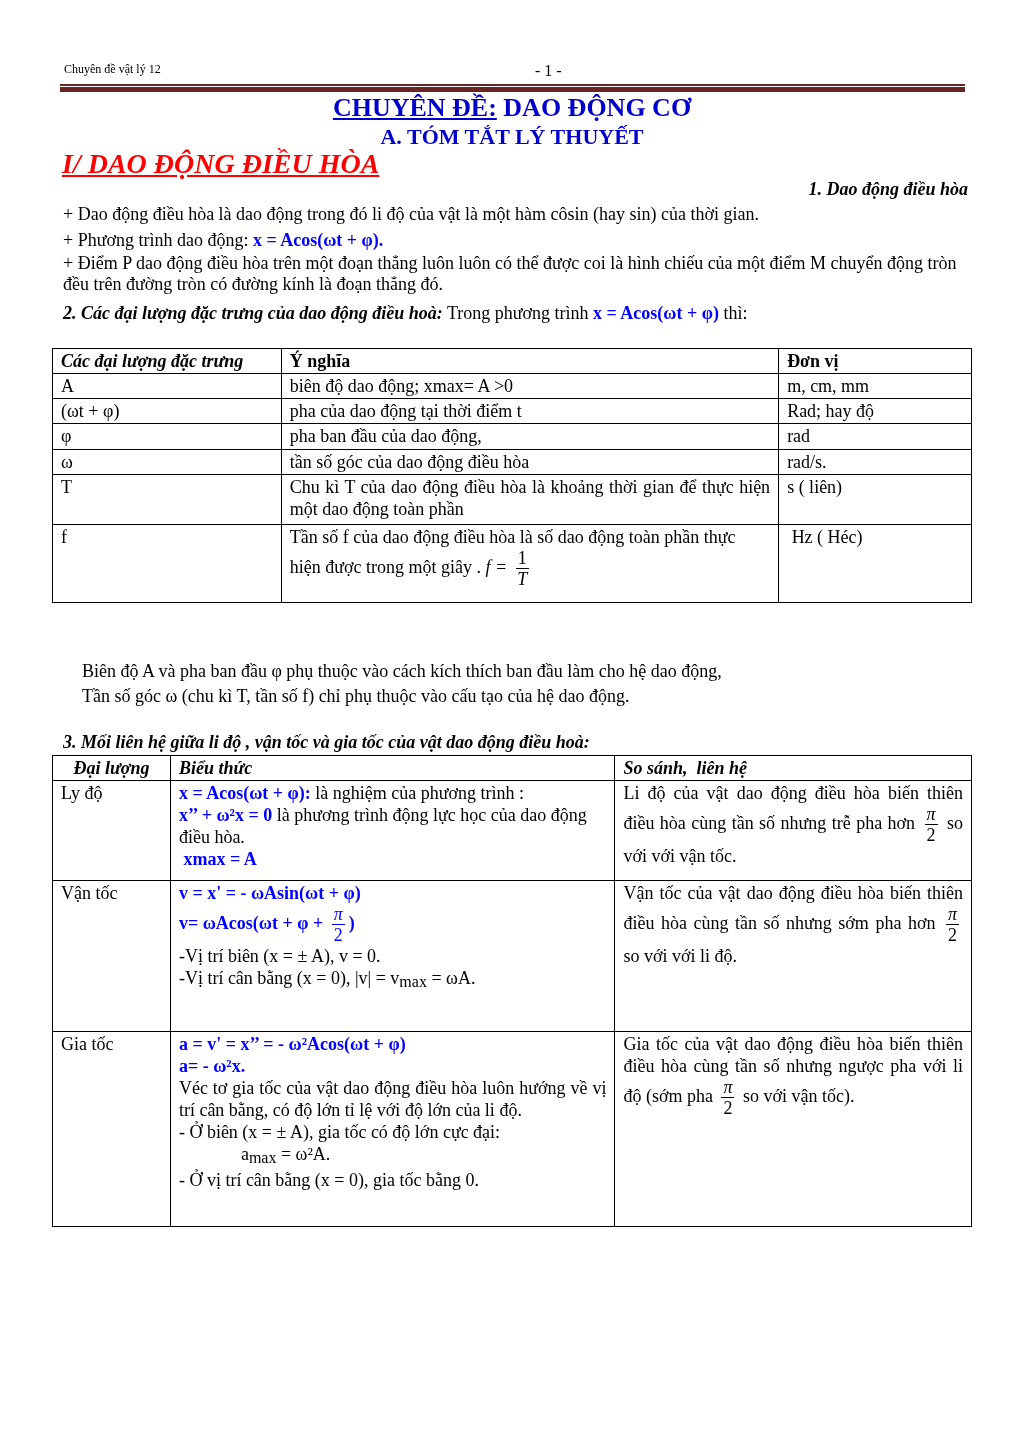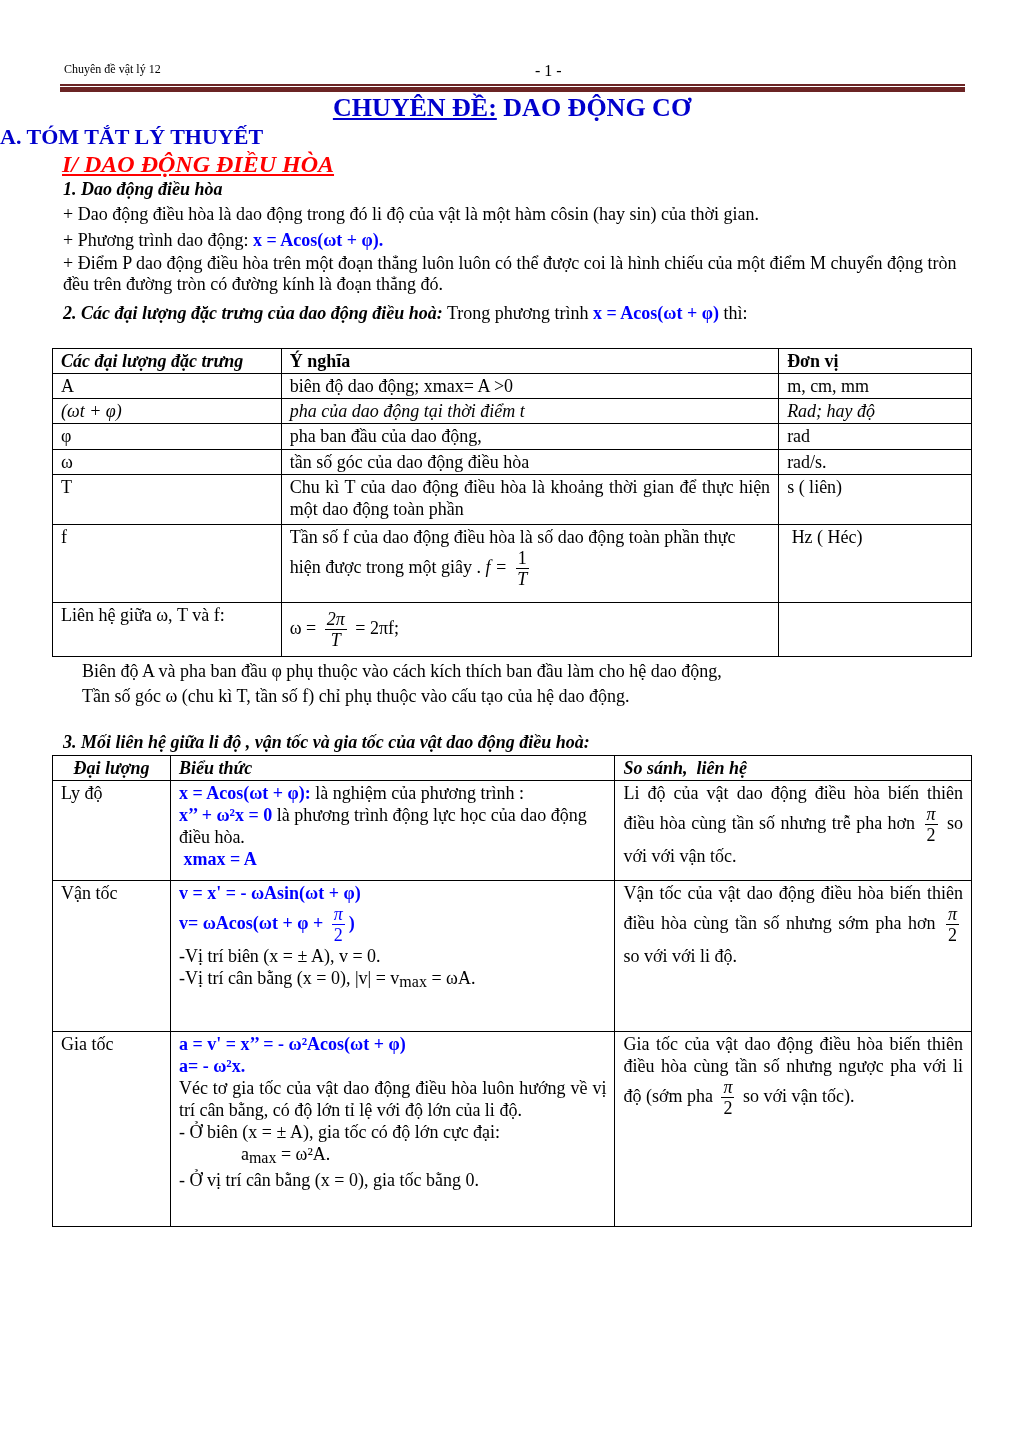--- a/index.html
+++ b/index.html
@@ -6,24 +6,24 @@
   body { width:1024px; height:1447px; position:relative; overflow:hidden;
          font-family:"Liberation Serif", serif; color:#000; font-size:18px; }
   .abs { position:absolute; }
   .hdr-left { left:64px; top:62px; font-size:12px; }
   .hdr-page { left:535px; top:62px; font-size:16px; }
   .rule-thin { left:60px; top:84px; width:905px; height:2px; background:#6B2424; }
   .rule-thick { left:60px; top:87px; width:905px; height:5px; background:#6B2424; }
   .title1 { left:0; width:1024px; top:94px; text-align:center; font-weight:bold;
             color:#0000CC; font-size:26px; line-height:28px; }
   .title1 .u { text-decoration:underline; }
-  .title2 { left:0; width:1024px; top:124px; text-align:left; font-weight:bold;
+  .title2 { left:0; width:1024px; top:124px; text-align:center; font-weight:bold;
             color:#0000CC; font-size:22px; line-height:26px; }
   .sec1 { left:62px; top:150px; color:#FF0000; font-weight:bold; font-style:italic;
-          font-size:24px; text-decoration:underline; line-height:28px; }
+          font-size:28px; text-decoration:underline; line-height:28px; }
   .para { left:63px; width:905px; line-height:23px; font-size:18px; }
   .bi { font-weight:bold; font-style:italic; }
   .blue { color:#0000FF; font-weight:bold; }
   table.t { position:absolute; border-collapse:collapse; font-size:18px; line-height:22px; }
   table.t td { border:1.5px solid #000; vertical-align:top; padding:1px 8px; }
   .frac { display:inline-flex; flex-direction:column; align-items:center; vertical-align:middle;
           margin:0 4px; line-height:20px; }
   .frac .num { border-bottom:1px solid #000; padding:0 2px; }
   .frac.blue .num { border-bottom:1.5px solid #0000FF; }
   .it { font-style:italic; }
@@ -38,21 +38,21 @@
 <div class="abs rule-thin"></div>
 <div class="abs rule-thick"></div>
 
 <div class="abs title1">
   <span class="u">CHUYÊN ĐỀ:</span><span style="white-space:pre"> DAO ĐỘNG CƠ</span>
 </div>
 <div class="abs title2">A. TÓM TẮT LÝ THUYẾT</div>
 
 <div class="abs sec1">I/ DAO ĐỘNG ĐIỀU HÒA</div>
 
-<div class="abs para bi" style="top:178px;">1. Dao động điều hòa</div>
+<div class="abs para bi" style="top:178px;text-align:right;">1. Dao động điều hòa</div>
 <div class="abs para" style="top:203px;">+ Dao động điều hòa là dao động trong đó li độ của vật là một hàm côsin (hay sin) của thời gian.</div>
 <div class="abs para" style="top:229px;">
   <span>+ Phương trình dao động: </span><span class="blue">x = Acos(ωt + φ).</span>
 </div>
 <div class="abs para" style="top:253px; line-height:21px;">+ Điểm P dao động điều hòa trên một đoạn thẳng luôn luôn có thể được coi là hình chiếu của một điểm M chuyển động tròn đều trên đường tròn có đường kính là đoạn thẳng đó.</div>
 
 <div class="abs para" style="top:302px;">
   <span class="bi">2. Các đại lượng đặc trưng của dao động điều hoà:</span><span style="white-space:pre"> Trong phương trình </span><span class="blue">x = Acos(ωt + φ)</span><span> thì:</span>
 </div>
 
@@ -66,21 +66,21 @@
       <tr style="height:25px;">
     <td class="bi">Các đại lượng đặc trưng</td>
     <td style="font-weight:bold;">Ý nghĩa</td>
     <td style="font-weight:bold;">Đơn vị</td>
   </tr>
   <tr style="height:24px;">
     <td>A</td>
     <td>biên độ dao động; xmax= A &gt;0</td>
     <td>m, cm, mm</td>
   </tr>
-  <tr style="height:25px;font-style:italic;">
+  <tr style="height:25px;">
     <td>(ωt + φ)</td>
     <td>pha của dao động tại thời điểm t</td>
     <td>Rad; hay độ</td>
   </tr>
   <tr style="height:26px;">
     <td>φ</td>
     <td>pha ban đầu của dao động,</td>
     <td>rad</td>
   </tr>
   <tr style="height:25px;">
@@ -97,32 +97,20 @@
     <td>f</td>
     <td>
       <span>Tần số f của dao động điều hòa là số dao động toàn phần thực hiện được trong một giây . </span>
       <span class="it">f =</span>
       <span class="frac">
         <span class="num">1</span>
         <span class="it">T</span>
       </span>
     </td>
     <td style="white-space:pre"> Hz ( Héc)</td>
-  </tr>
-  <tr style="height:54px;">
-    <td>Liên hệ giữa ω, T và f:</td>
-    <td style="vertical-align:middle;">
-      <span>ω =</span>
-      <span class="frac">
-        <span class="num it">2π</span>
-        <span class="it">T</span>
-      </span>
-      <span>= 2πf;</span>
-    </td>
-    <td></td>
   </tr>
 </tbody>
   </table>
 
 <div class="abs para" style="top:660px; left:82px;">Biên độ A và pha ban đầu φ phụ thuộc vào cách kích thích ban đầu làm cho hệ dao động,</div>
 <div class="abs para" style="top:685px; left:82px;">Tần số góc ω (chu kì T, tần số f) chỉ phụ thuộc vào cấu tạo của hệ dao động.</div>
 
 <div class="abs para bi" style="top:731px;">3. Mối liên hệ giữa li độ , vận tốc và gia tốc của vật dao động điều hoà:</div>
 
 <table class="t" style="left:52px; top:755px; width:920px;">

